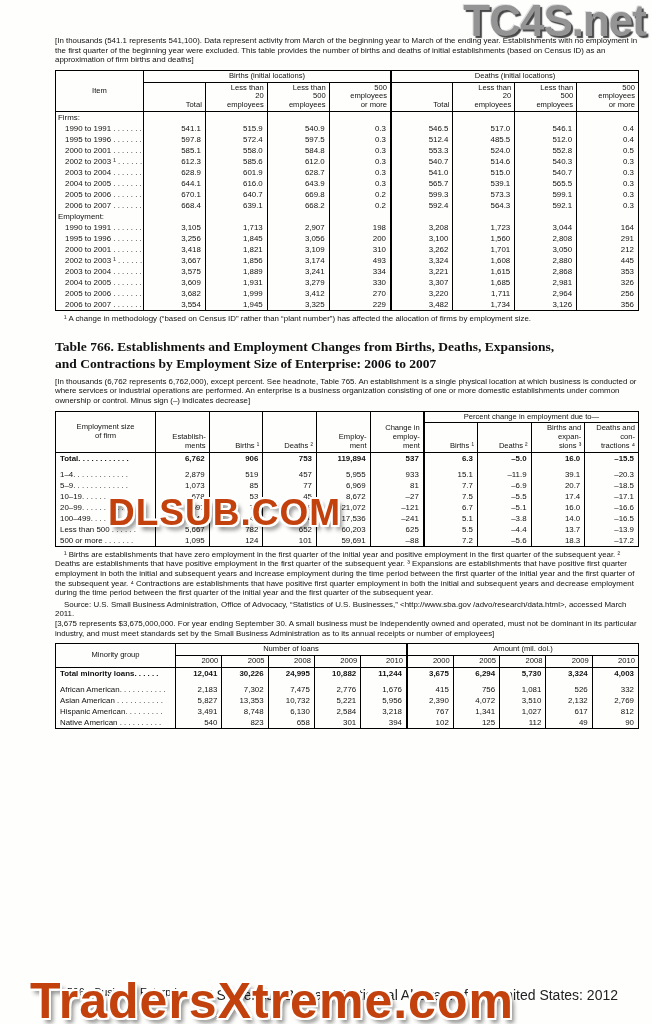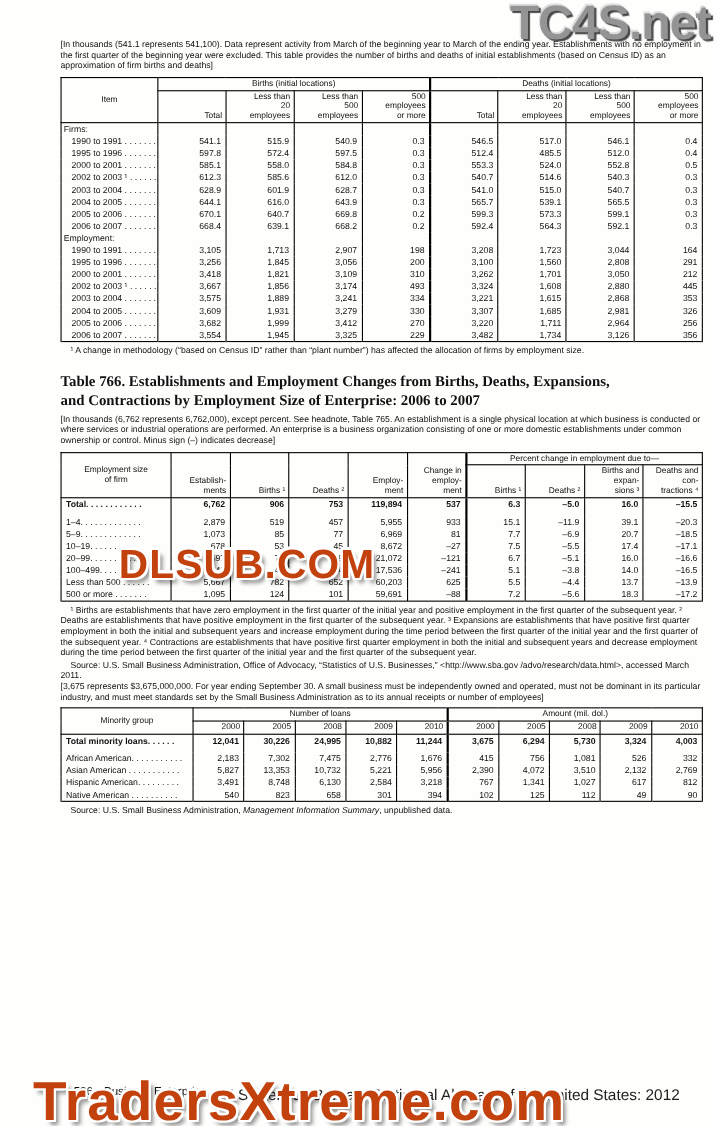--- a/index.html
+++ b/index.html
@@ -528,21 +528,20 @@
             <td class="num">301</td>
             <td class="num">394</td>
             <td class="num">102</td>
             <td class="num">125</td>
             <td class="num">112</td>
             <td class="num">49</td>
             <td class="num">90</td>
           </tr>
         </tbody>
     </table>
-    <p class="footnote"><span>Source: U.S. Small Business Administration, </span><i>Management Information Summary</i><span>, unpublished data.</span></p>
   </section>
 
 </div>
 
 <div class="folio">
   <span class="num">506</span><span>Business Enterprise</span>
 </div>
 <div class="credit">U.S. Census Bureau, Statistical Abstract of the United States: 2012</div>
 
 <div class="wm-top">TC4S.net</div>

